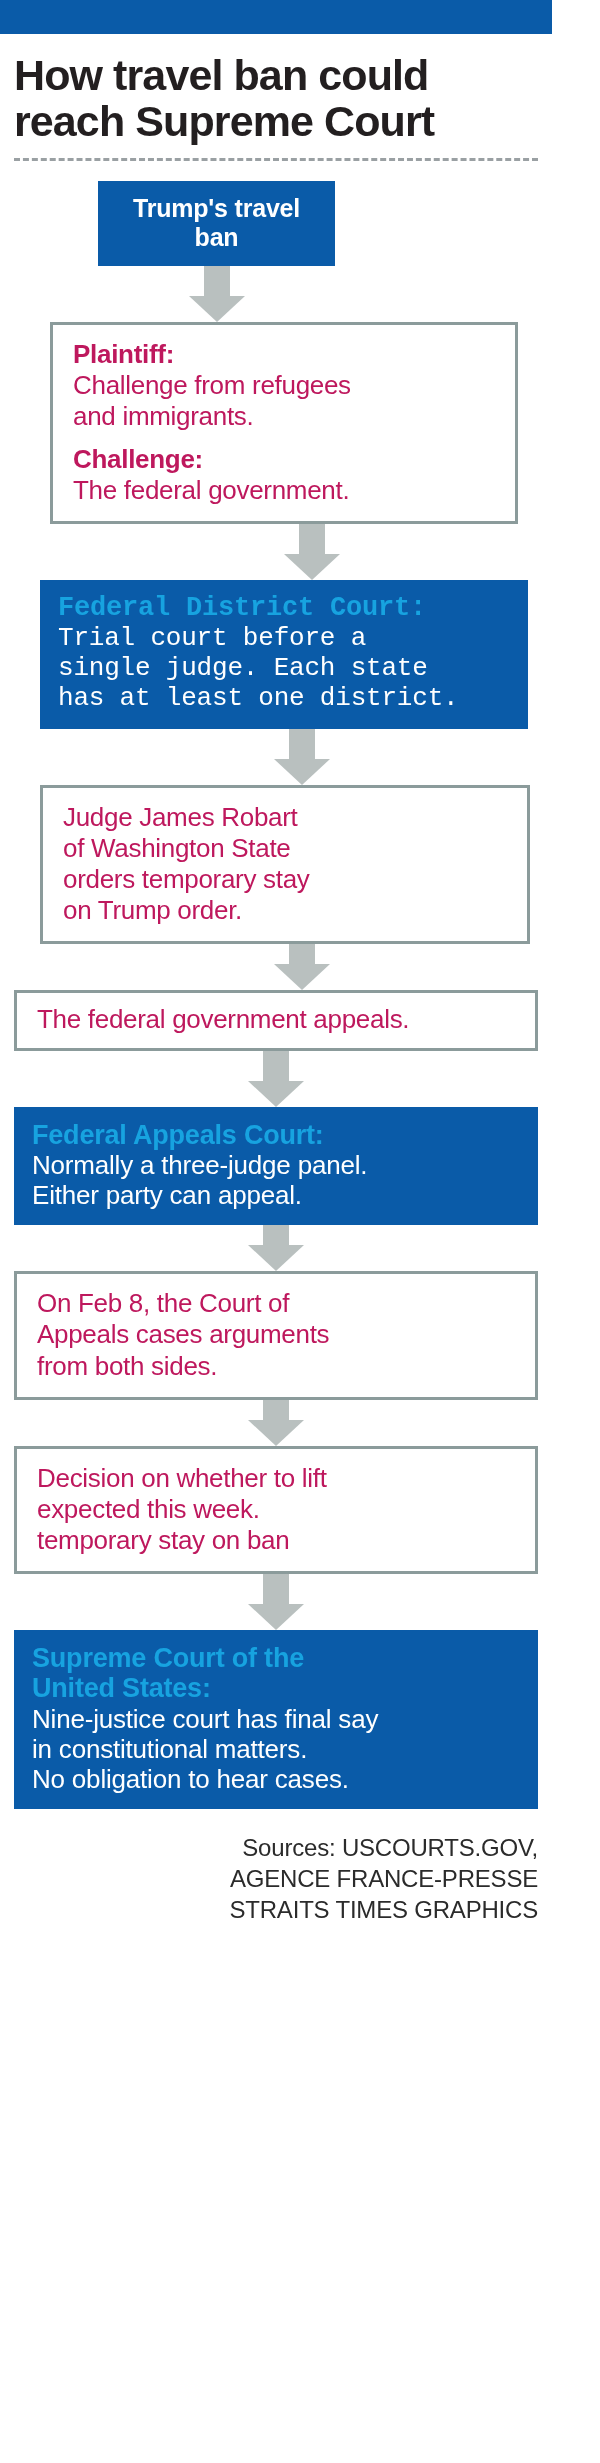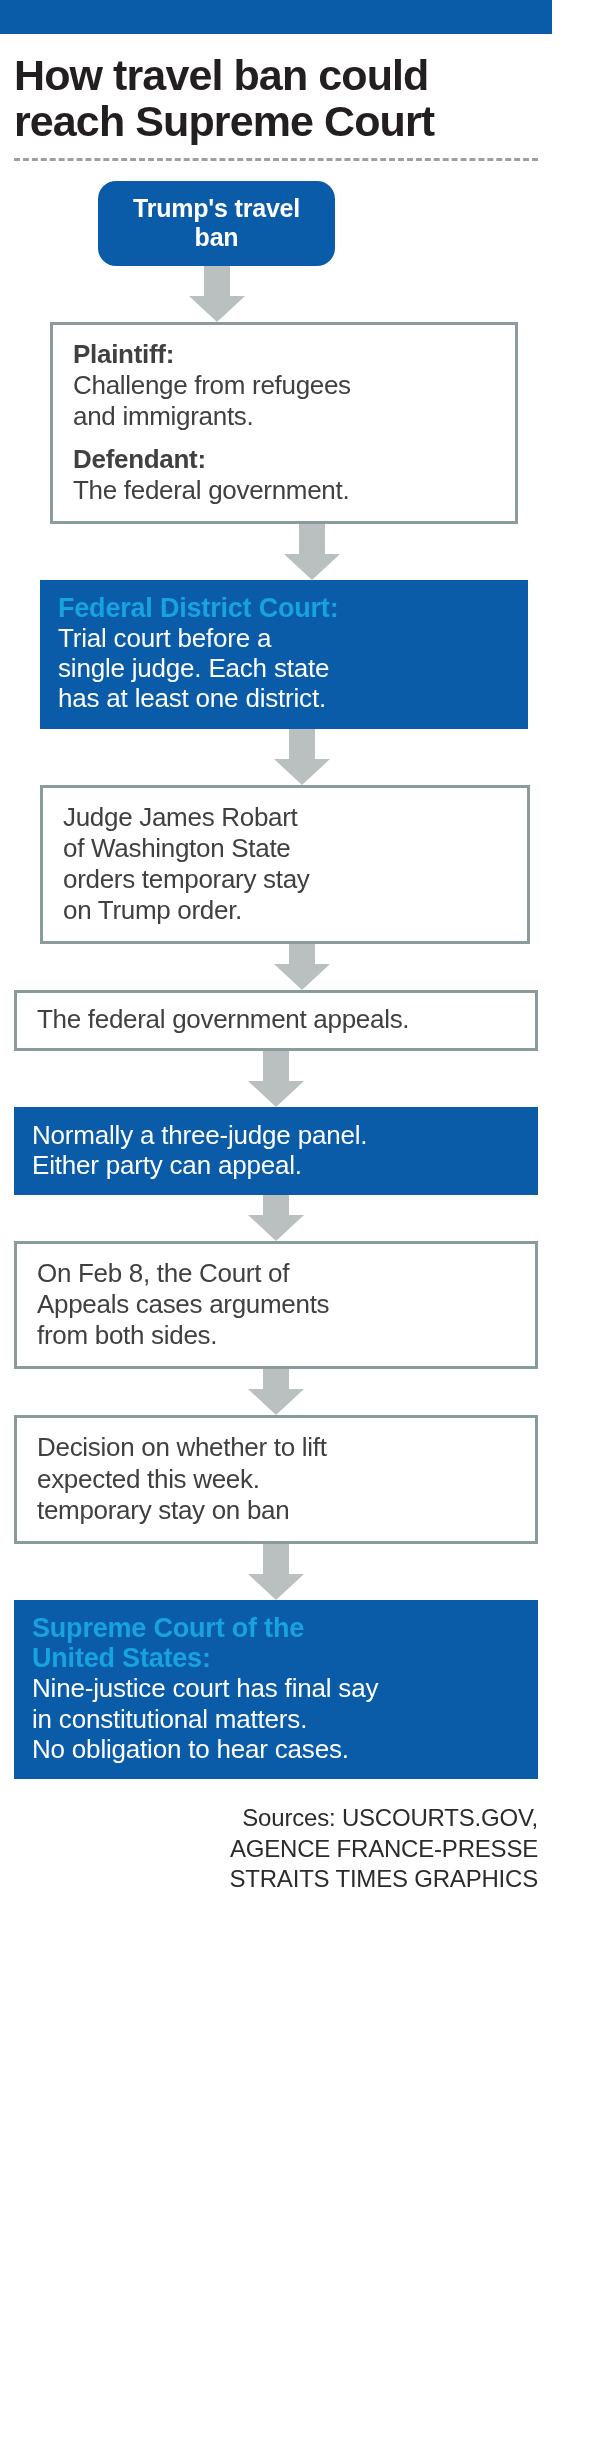--- a/index.html
+++ b/index.html
@@ -67,28 +67,27 @@
   .title-box {
     background: #0a5ba8;
     color: #ffffff;
     font-weight: bold;
     font-size: 25px;
     letter-spacing: -0.2px;
     text-align: center;
     padding: 13px 20px 14px 20px;
     width: 237px;
     margin: 0 auto 0 84px;
-    border-radius: 18px;
   }
 
   
   .outline-box {
     border: 3px solid #8b9b9b;
     background: #ffffff;
-    color: #404040;
+    color: #be185d;
     padding: 14px 20px 15px 20px;
     font-size: 26px;
     line-height: 1.2;
     letter-spacing: -0.3px;
   }
   .outline-box .lbl {
     font-weight: bold;
     display: block;
   }
   .outline-box .gap { height: 11px; }
@@ -119,21 +118,21 @@
     border-top: 26px solid #b9c0bf;
   }
   .arrow.short { height: 46px; }
   .arrow.short .shaft { height: 24px; }
   .arrow.short .head { top: 20px; }
 
   
   .w-indent   { margin-left: 36px;  margin-right: 20px; }
   .w-wide     { margin-left: 0;     margin-right: 0; }
   .w-mid      { margin-left: 26px;  margin-right: 8px; }
-  .w-blue1    { margin-left: 26px;  margin-right: 10px; }
+  .w-blue1    { margin-left: 26px;  margin-right: 10px; font-family: Liberation Mono, monospace; }
   .w-blue2    { margin-left: 0;     margin-right: 0; }
   .w-blue3    { margin-left: 0;     margin-right: 0; }
 
   
   .sources {
     margin: 24px 14px 0 14px;
     text-align: right;
     font-size: 24px;
     line-height: 1.28;
     color: #2b2b2b;
@@ -165,21 +164,21 @@
     <div class="arrow" style="margin-left:84px;width:237px;">
       <div class="shaft"></div>
       <div class="head"></div>
     </div>
 
     <div class="outline-box w-indent">
       <span class="lbl">Plaintiff:</span>
       <div>Challenge from refugees</div>
       <div>and immigrants.</div>
       <div class="gap"></div>
-      <span class="lbl">Defendant:</span>
+      <span class="lbl">Challenge:</span>
       <div>The federal government.</div>
     </div>
 
     <div class="arrow" style="margin-left:36px;margin-right:20px;">
       <div class="shaft"></div>
       <div class="head"></div>
     </div>
 
     <div class="blue-box w-blue1">
       <div class="kicker">Federal District Court:</div>
@@ -210,20 +209,21 @@
     <div class="outline-box w-wide" style="padding:11px 32px 12px 20px;">
       <div>The federal government appeals.</div>
     </div>
 
     <div class="arrow" style="margin-left:0;margin-right:0;">
       <div class="shaft"></div>
       <div class="head"></div>
     </div>
 
     <div class="blue-box w-blue2">
+      <div class="kicker">Federal Appeals Court:</div>
       <div class="body">
         <div>Normally a three-judge panel.</div>
         <div>Either party can appeal.</div>
       </div>
     </div>
 
     <div class="arrow short" style="margin-left:0;margin-right:0;">
       <div class="shaft"></div>
       <div class="head"></div>
     </div>

